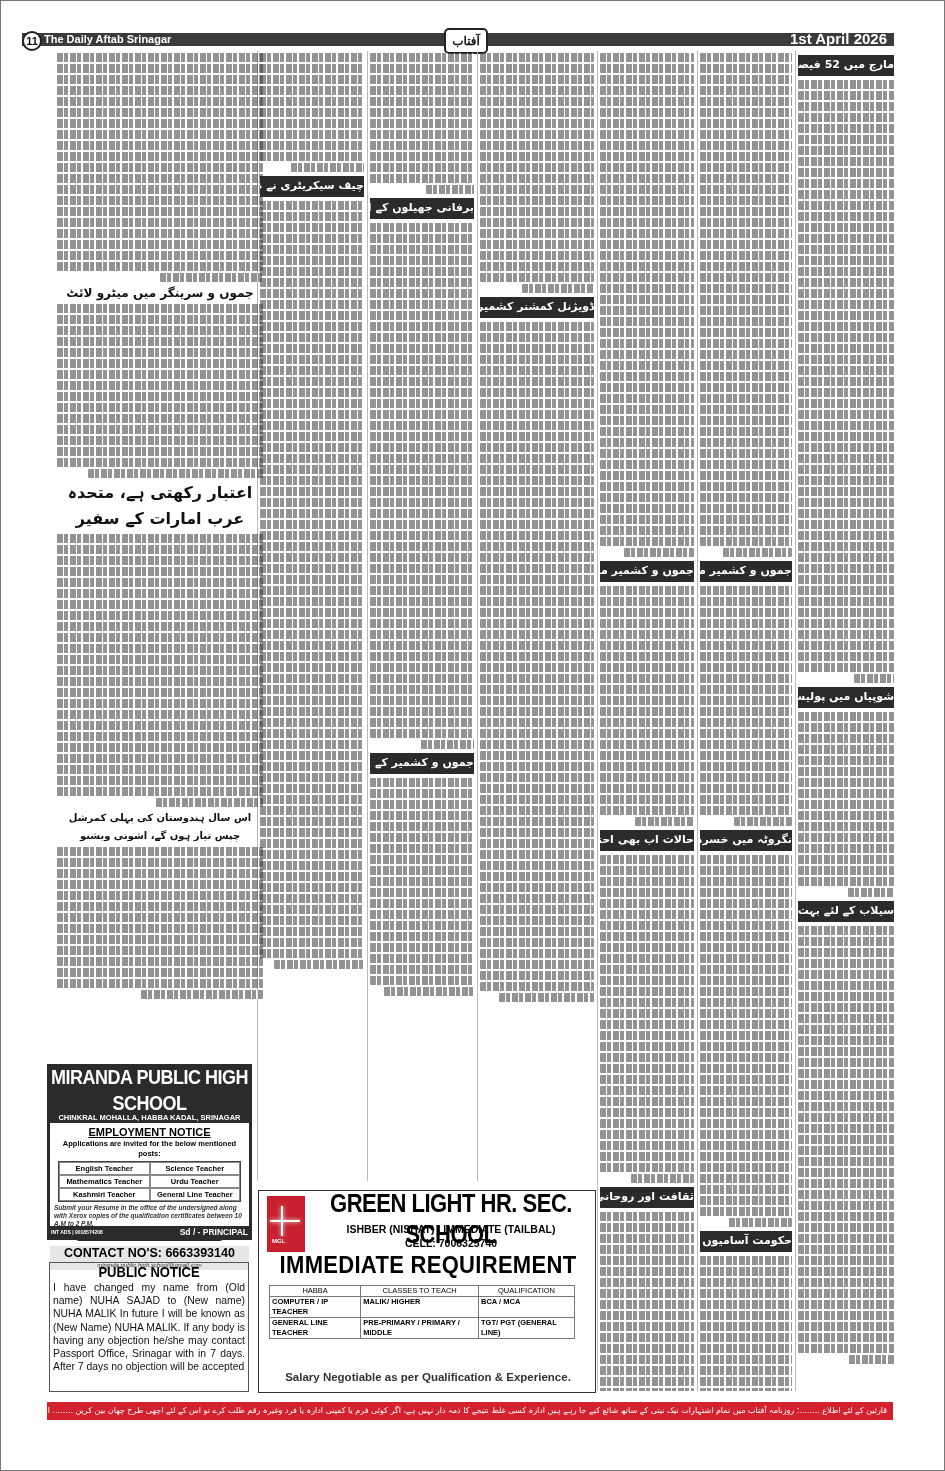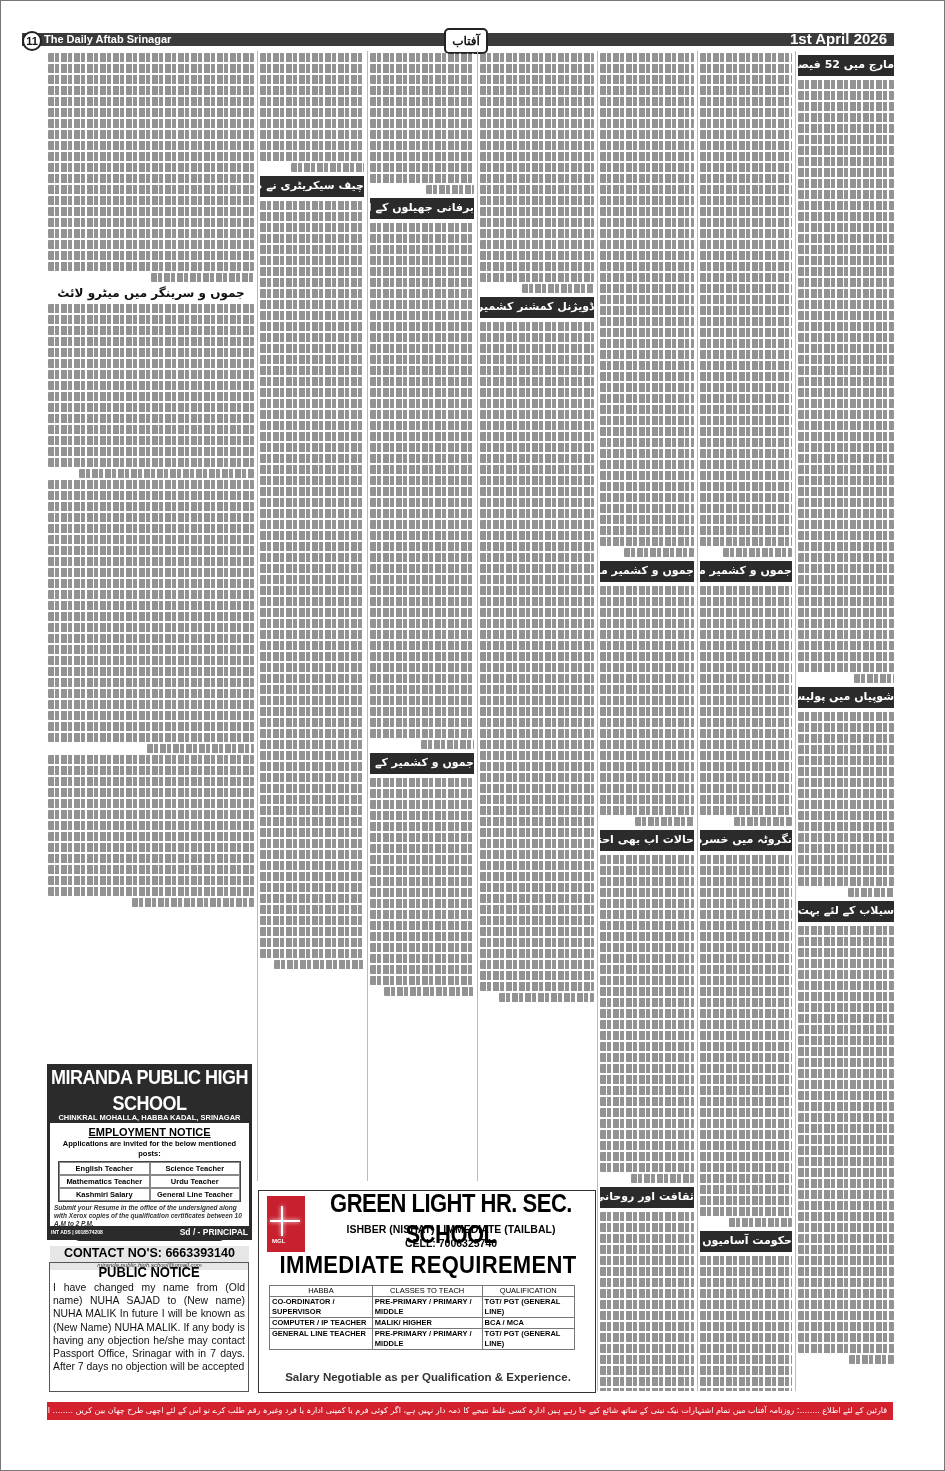--- a/index.html
+++ b/index.html
@@ -68,21 +68,21 @@
 <div class="logo">آفتاب</div>
 <div class="date">1st April 2026</div>
 
 <div class="col-rule" style="left:257px;height:1130px"></div>
 <div class="col-rule" style="left:367px;height:1130px"></div>
 <div class="col-rule" style="left:477px;height:1130px"></div>
 <div class="col-rule" style="left:597px;height:1340px"></div>
 <div class="col-rule" style="left:697px;height:1340px"></div>
 <div class="col-rule" style="left:795px;height:1340px"></div>
 
-<div class="col" style="left:48px;width:206px;height:1010px">
+<div class="col" style="left:57px;width:206px;height:1010px">
   <div class="lines">
       <div class="urdu-line" style="margin-left: auto;"></div>
       <div class="urdu-line" style="margin-left: auto;"></div>
       <div class="urdu-line" style="margin-left: auto;"></div>
       <div class="urdu-line" style="margin-left: auto;"></div>
       <div class="urdu-line" style="margin-left: auto;"></div>
       <div class="urdu-line" style="margin-left: auto;"></div>
       <div class="urdu-line" style="margin-left: auto;"></div>
       <div class="urdu-line" style="margin-left: auto;"></div>
       <div class="urdu-line" style="margin-left: auto;"></div>
@@ -111,20 +111,21 @@
       <div class="urdu-line" style="margin-left: auto;"></div>
       <div class="urdu-line" style="margin-left: auto;"></div>
       <div class="urdu-line" style="margin-left: auto;"></div>
       <div class="urdu-line" style="margin-left: auto;"></div>
       <div class="urdu-line" style="margin-left: auto;"></div>
       <div class="urdu-line" style="margin-left: auto;"></div>
       <div class="urdu-line" style="margin-left: auto;"></div>
       <div class="urdu-line" style="margin-left: auto;"></div>
       <div class="urdu-line" style="width: 85%; margin-left: auto;"></div>
     </div>
+  <div class="big-head">اعتبار رکھتی ہے، متحدہ عرب امارات کے سفیر</div>
   <div class="lines">
       <div class="urdu-line" style="margin-left: auto;"></div>
       <div class="urdu-line" style="margin-left: auto;"></div>
       <div class="urdu-line" style="margin-left: auto;"></div>
       <div class="urdu-line" style="margin-left: auto;"></div>
       <div class="urdu-line" style="margin-left: auto;"></div>
       <div class="urdu-line" style="margin-left: auto;"></div>
       <div class="urdu-line" style="margin-left: auto;"></div>
       <div class="urdu-line" style="margin-left: auto;"></div>
       <div class="urdu-line" style="margin-left: auto;"></div>
@@ -138,20 +139,21 @@
       <div class="urdu-line" style="margin-left: auto;"></div>
       <div class="urdu-line" style="margin-left: auto;"></div>
       <div class="urdu-line" style="margin-left: auto;"></div>
       <div class="urdu-line" style="margin-left: auto;"></div>
       <div class="urdu-line" style="margin-left: auto;"></div>
       <div class="urdu-line" style="margin-left: auto;"></div>
       <div class="urdu-line" style="margin-left: auto;"></div>
       <div class="urdu-line" style="margin-left: auto;"></div>
       <div class="urdu-line" style="width: 52%; margin-left: auto;"></div>
     </div>
+  <div class="mid-head" style="font-size:10px">اس سال ہندوستان کی پہلی کمرشل چپس تیار ہوں گے، اشونی ویشنو</div>
   <div class="lines">
       <div class="urdu-line" style="margin-left: auto;"></div>
       <div class="urdu-line" style="margin-left: auto;"></div>
       <div class="urdu-line" style="margin-left: auto;"></div>
       <div class="urdu-line" style="margin-left: auto;"></div>
       <div class="urdu-line" style="margin-left: auto;"></div>
       <div class="urdu-line" style="margin-left: auto;"></div>
       <div class="urdu-line" style="margin-left: auto;"></div>
       <div class="urdu-line" style="margin-left: auto;"></div>
       <div class="urdu-line" style="margin-left: auto;"></div>
@@ -822,21 +824,21 @@
   <div class="title">MIRANDA PUBLIC HIGH SCHOOL</div>
   <div class="addr">CHINKRAL MOHALLA, HABBA KADAL, SRINAGAR</div>
   <div class="inner">
     <div class="notice">EMPLOYMENT NOTICE</div>
     <div class="lead">Applications are invited for the below mentioned posts:</div>
     <div class="post-grid">
       <div>English Teacher</div>
       <div>Science Teacher</div>
       <div>Mathematics Teacher</div>
       <div>Urdu Teacher</div>
-      <div>Kashmiri Salary</div>
+      <div>Kashmiri Teacher</div>
       <div>General Line Teacher</div>
     </div>
     <div class="submit">Submit your Resume in the office of the undersigned along with Xerox copies of the qualification certificates between 10 A.M to 2 P.M.</div>
     <div class="salary-pill">SALARY :- NEGOTIABLE</div>
   </div>
   <div class="contact" style="margin:0 3px">CONTACT NO'S: 6663393140</div>
   <div class="email" style="margin:0 3px">miranda.public.high.school@gmail.com</div>
 </div>
 <div class="ad-footer">
   <span class="l">INT ADS | 9018574208</span>
@@ -859,25 +861,20 @@
   <div class="g-cell">CELL: 7006325740</div>
   <div class="g-req">IMMEDIATE REQUIREMENT</div>
   <table class="g-table">
     <tbody>
         <tr>
       <th>HABBA</th>
       <th>CLASSES TO TEACH</th>
       <th>QUALIFICATION</th>
     </tr>
     <tr>
-      <td>CO-ORDINATOR / SUPERVISOR</td>
-      <td>PRE-PRIMARY / PRIMARY / MIDDLE</td>
-      <td>TGT/ PGT (GENERAL LINE)</td>
-    </tr>
-    <tr>
       <td>COMPUTER / IP TEACHER</td>
       <td>MALIK/ HIGHER</td>
       <td>BCA / MCA</td>
     </tr>
     <tr>
       <td>GENERAL LINE TEACHER</td>
       <td>PRE-PRIMARY / PRIMARY / MIDDLE</td>
       <td>TGT/ PGT (GENERAL LINE)</td>
     </tr>
   </tbody>

